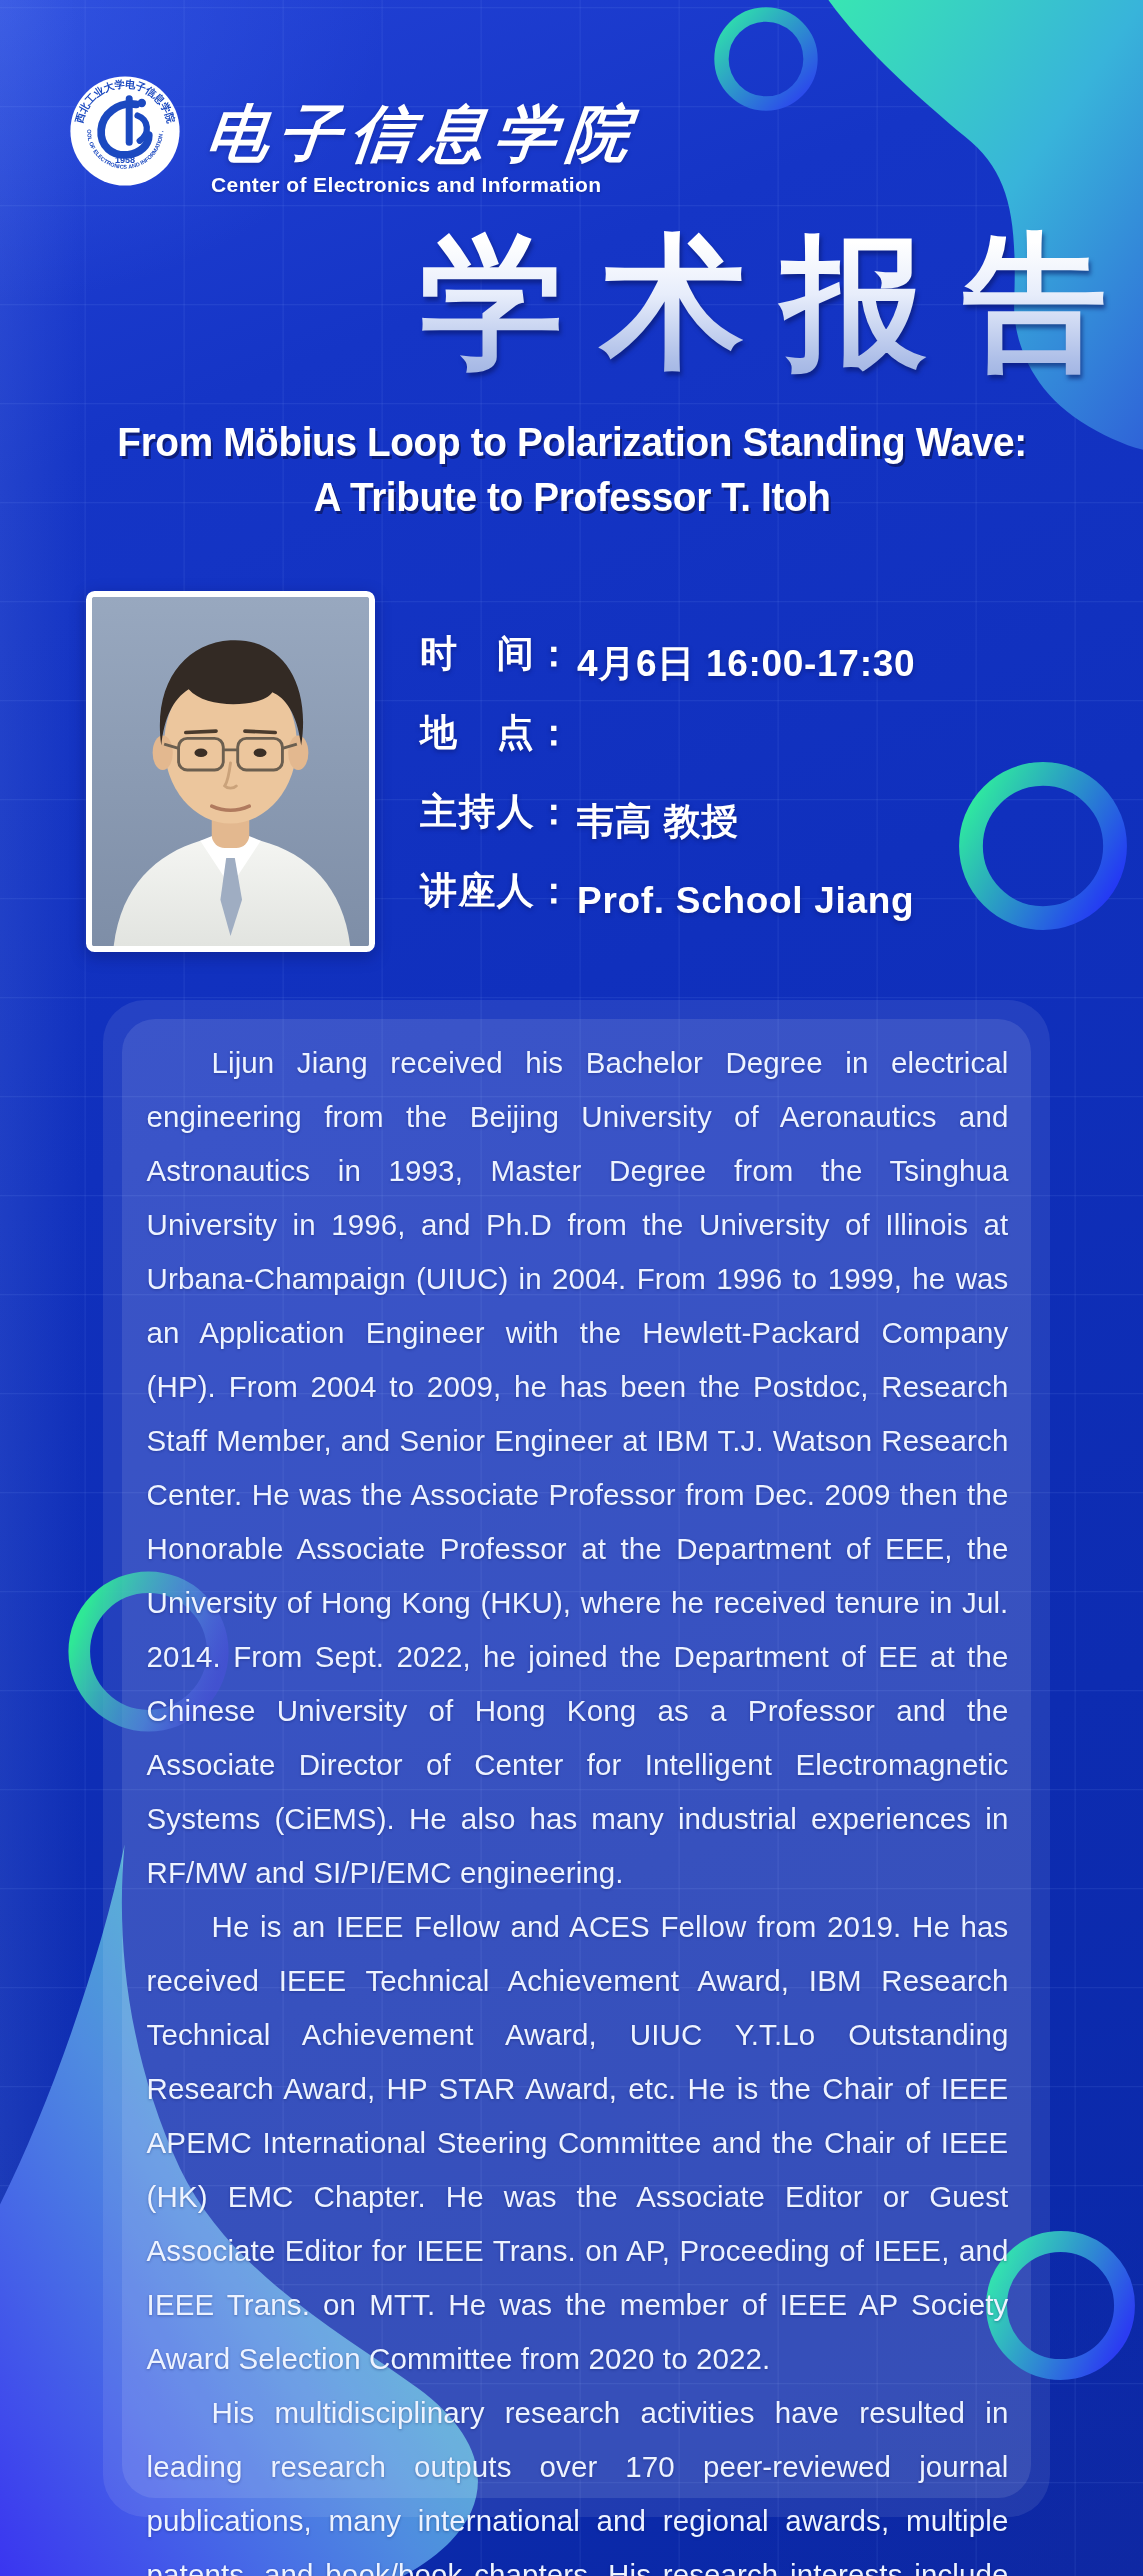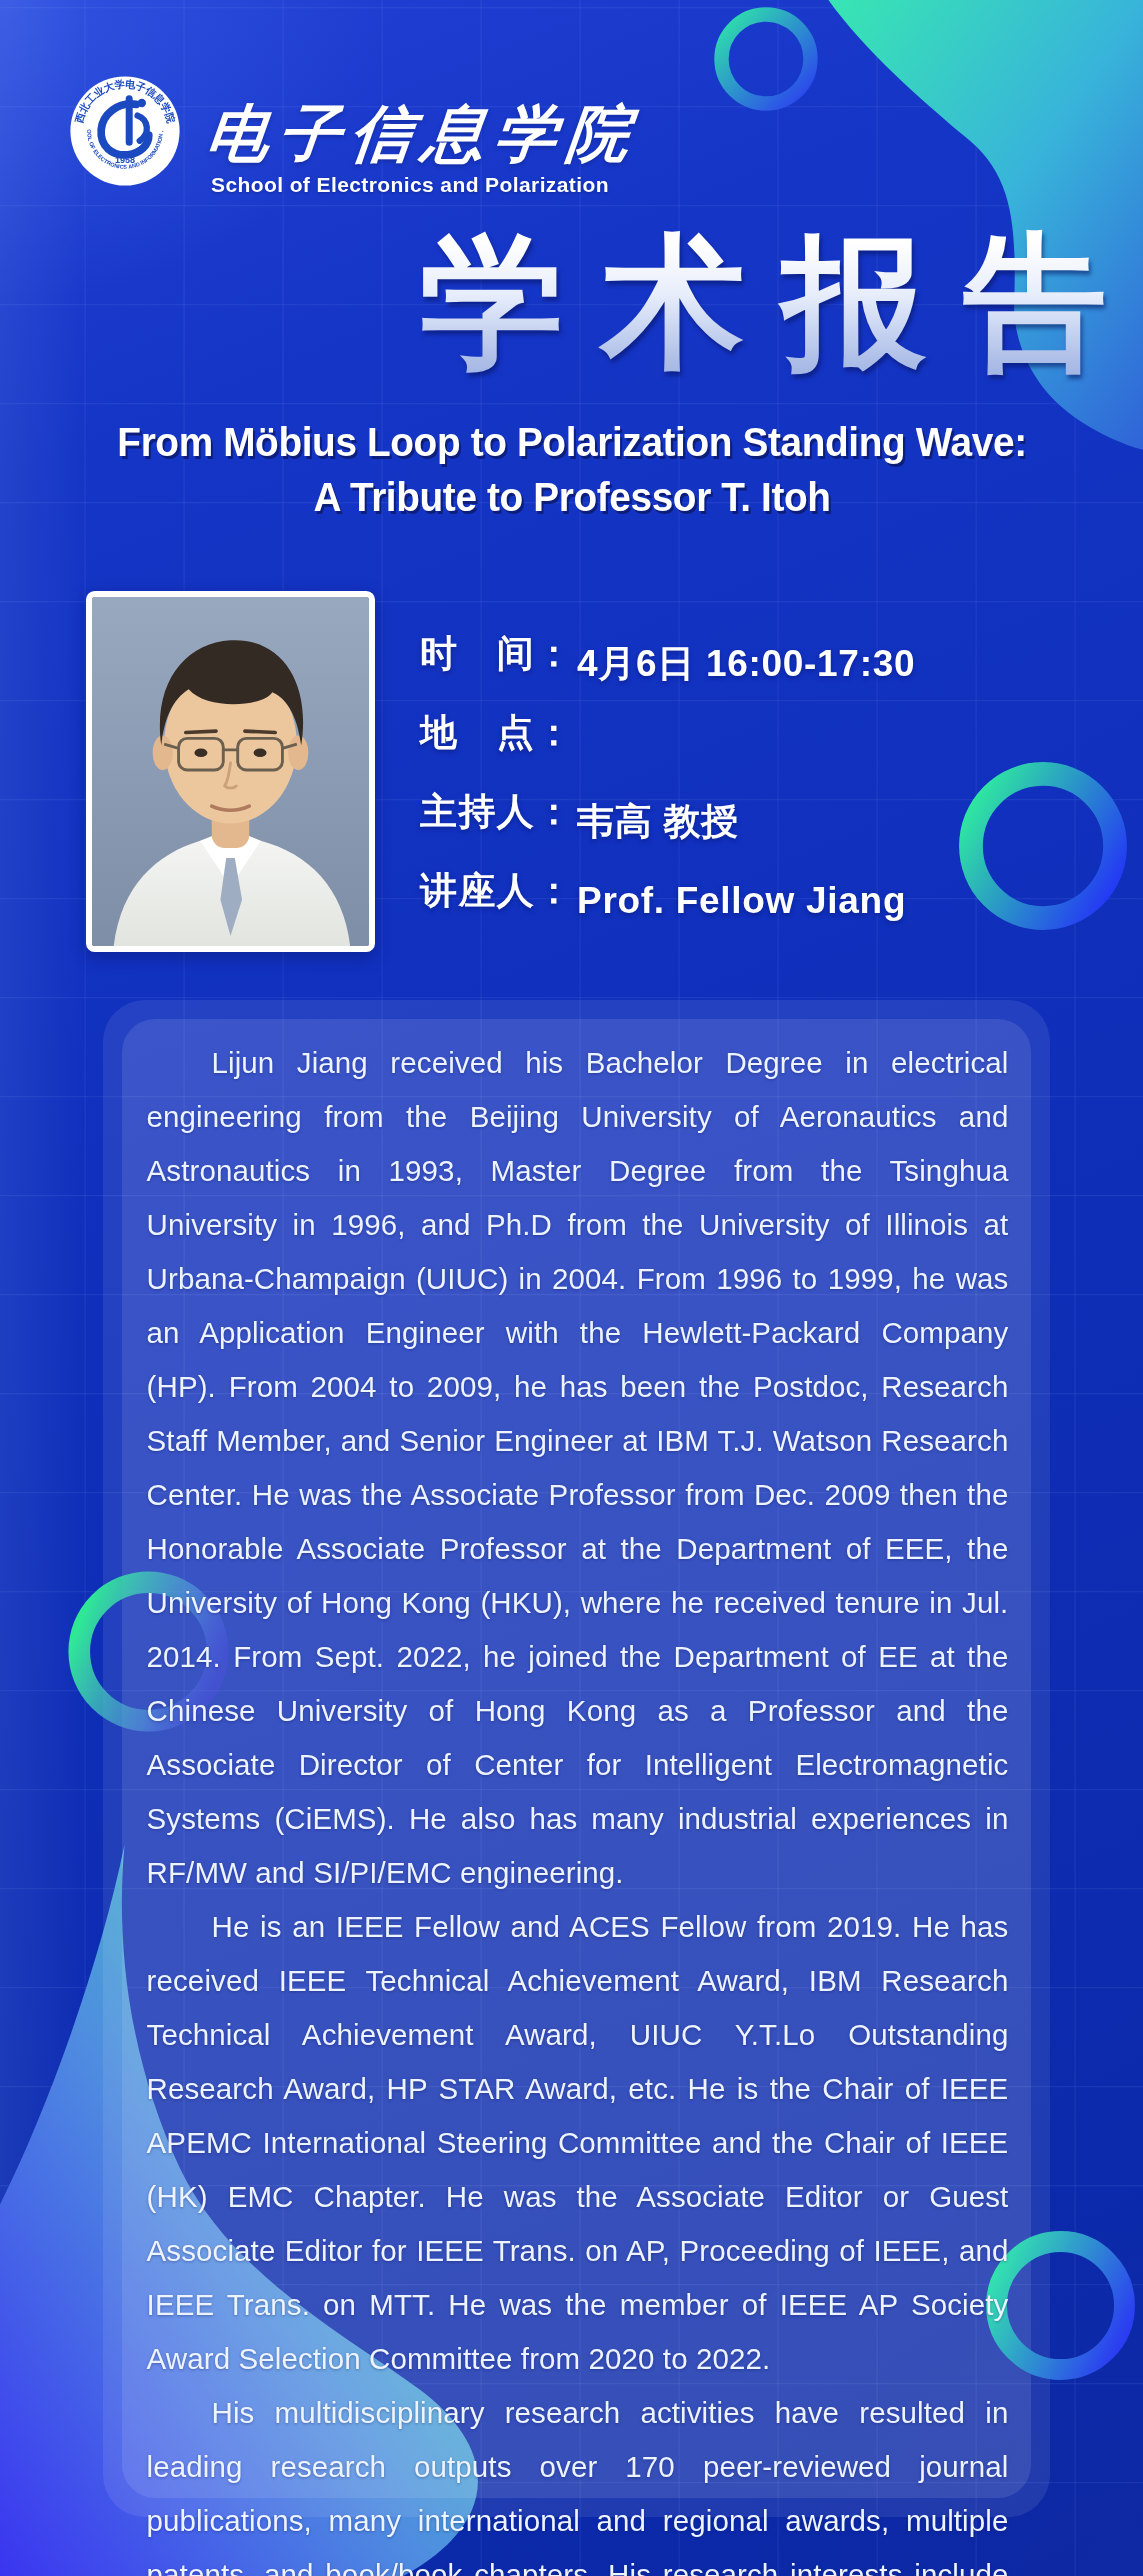--- a/index.html
+++ b/index.html
@@ -184,21 +184,21 @@
     <g>
       <path d="M 96,42 C 70,38 48,56 46,78 C 44,102 62,116 84,114 C 102,112 114,100 114,86" fill="none" stroke="#1b49c0" stroke-width="11" stroke-linecap="round"></path>
       <path d="M 86,34 L 86,96" stroke="#1b49c0" stroke-width="10" stroke-linecap="round"></path>
       <path d="M 98,58 C 114,64 116,84 101,94" fill="none" stroke="#1b49c0" stroke-width="9" stroke-linecap="round"></path>
       <circle cx="104" cy="40" r="6" fill="#1b49c0"></circle>
     </g>
     <text x="80" y="126" text-anchor="middle" fill="#1b49c0" font-size="13" font-weight="700" font-family="Liberation Sans, sans-serif">1958</text>
   </svg>
 
   <div class="school-cn">电子信息学院</div>
-  <div class="school-en">School of Electronics and Polarization</div>
+  <div class="school-en">Center of Electronics and Information</div>
 
   <div class="big-title">学术报告</div>
 
   <div class="talk">
     <div>From Möbius Loop to Polarization Standing Wave:</div>
     <div>A Tribute to Professor T. Itoh</div>
   </div>
 
   <div class="photo">
     <svg viewBox="0 0 384 484">
@@ -254,21 +254,21 @@
     </div>
     <div class="info-row">
       <span class="info-label">地　点：</span>
     </div>
     <div class="info-row">
       <span class="info-label">主持人：</span>
       <span class="info-value">韦高 教授</span>
     </div>
     <div class="info-row">
       <span class="info-label">讲座人：</span>
-      <span class="info-value">Prof. Fellow Jiang</span>
+      <span class="info-value">Prof. School Jiang</span>
     </div>
   </div>
 
   <div class="bio">
     <p>Lijun Jiang received his Bachelor Degree in electrical engineering from the Beijing University of Aeronautics and Astronautics in 1993, Master Degree from the Tsinghua University in 1996, and Ph.D from the University of Illinois at Urbana-Champaign (UIUC) in 2004. From 1996 to 1999, he was an Application Engineer with the Hewlett-Packard Company (HP). From 2004 to 2009, he has been the Postdoc, Research Staff Member, and Senior Engineer at IBM T.J. Watson Research Center.  He was the Associate Professor from Dec. 2009 then the Honorable Associate Professor at the Department of EEE, the University of Hong Kong (HKU), where he received tenure in Jul. 2014.  From Sept. 2022, he joined the Department of EE at the Chinese University of Hong Kong as a Professor and the Associate Director of Center for Intelligent Electromagnetic Systems (CiEMS).  He also has many industrial experiences in RF/MW and SI/PI/EMC engineering.</p>
     <p>He is an IEEE Fellow and ACES Fellow from 2019.  He has received IEEE Technical Achievement Award, IBM Research Technical Achievement Award, UIUC Y.T.Lo Outstanding Research Award, HP STAR Award, etc.  He is the Chair of IEEE APEMC International Steering Committee and the Chair of IEEE (HK) EMC Chapter.  He was the Associate Editor or Guest Associate Editor for IEEE Trans. on AP, Proceeding of IEEE, and IEEE Trans. on MTT.  He was the member of IEEE AP Society Award Selection Committee from 2020 to 2022.</p>
     <p>His multidisciplinary research activities have resulted in leading research outputs over 170 peer-reviewed journal publications, many international and regional awards, multiple patents, and book/book chapters.  His research interests include heterogeneous electromagnetic modeling methodologies, high speed electronic physical design and EDA solutions including SI/PI and EMC/EMI, antenna and microwave technologies, microwave engineering for linear and nonlinear artificial materials, nano structures, THz, optics, etc.</p>
   </div>
 
 </div>

